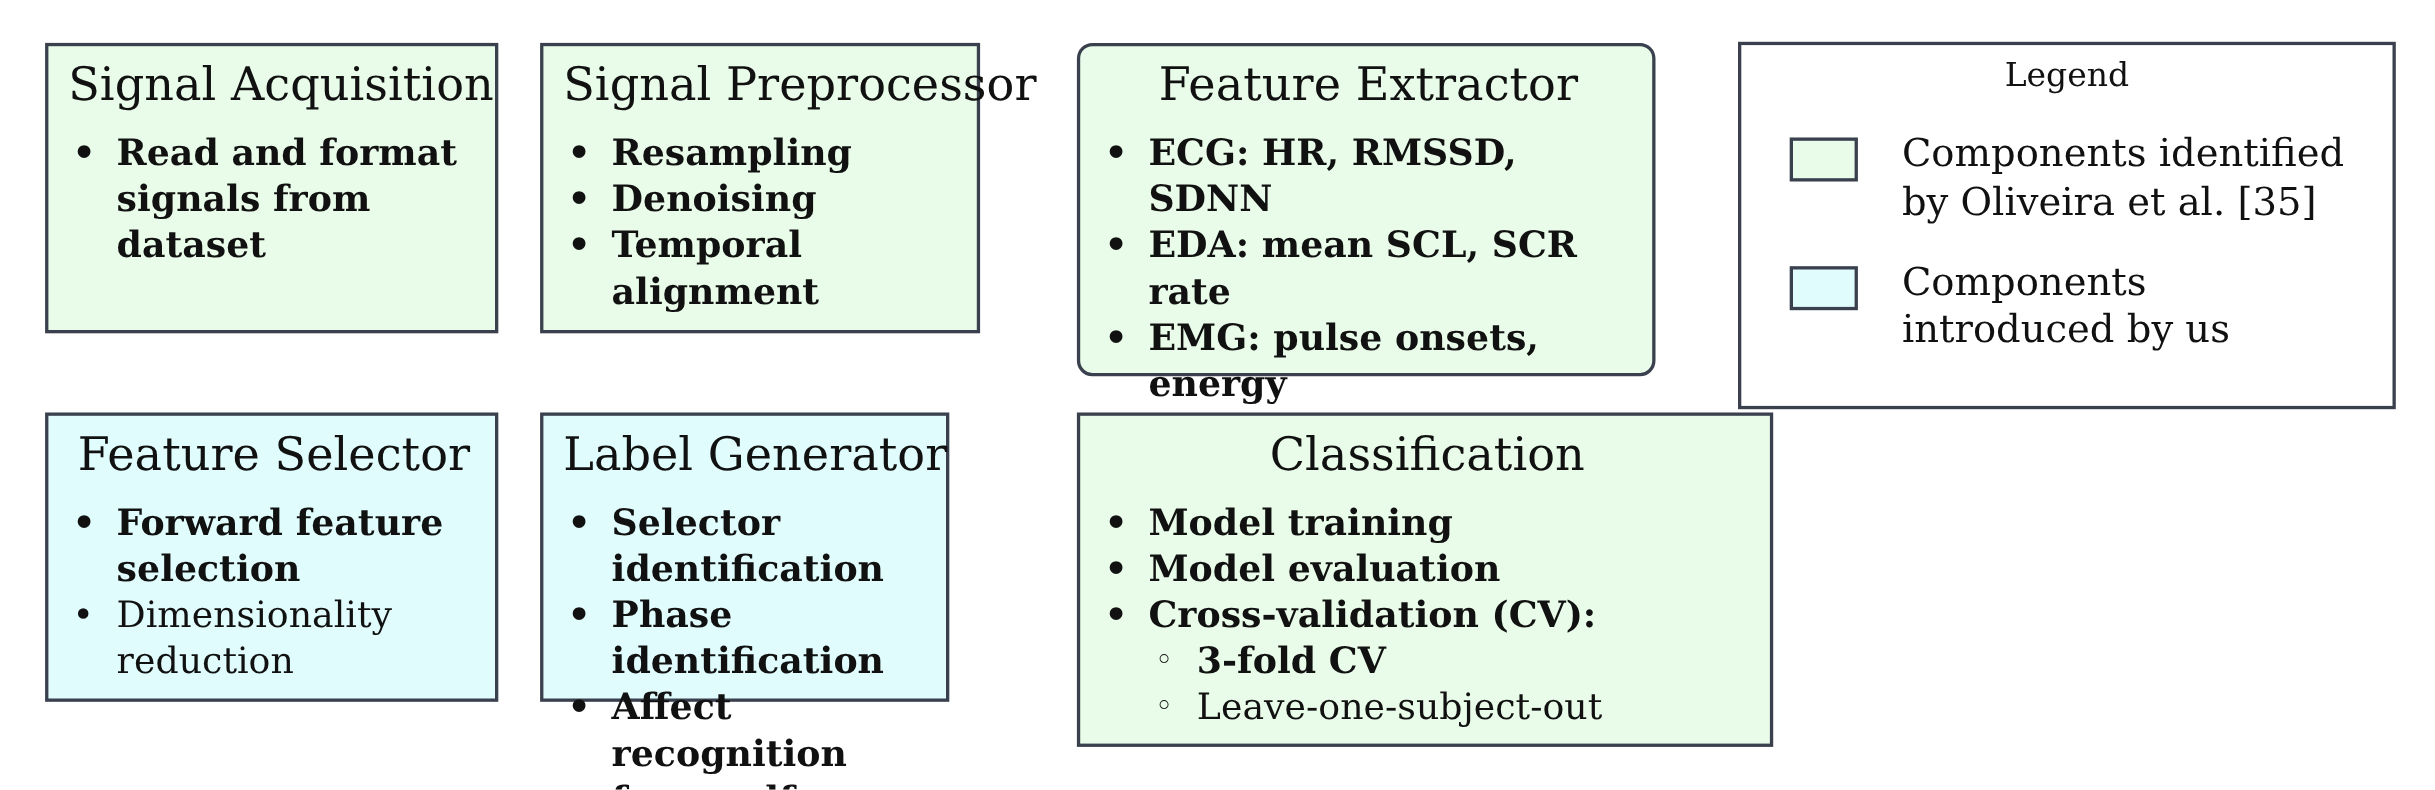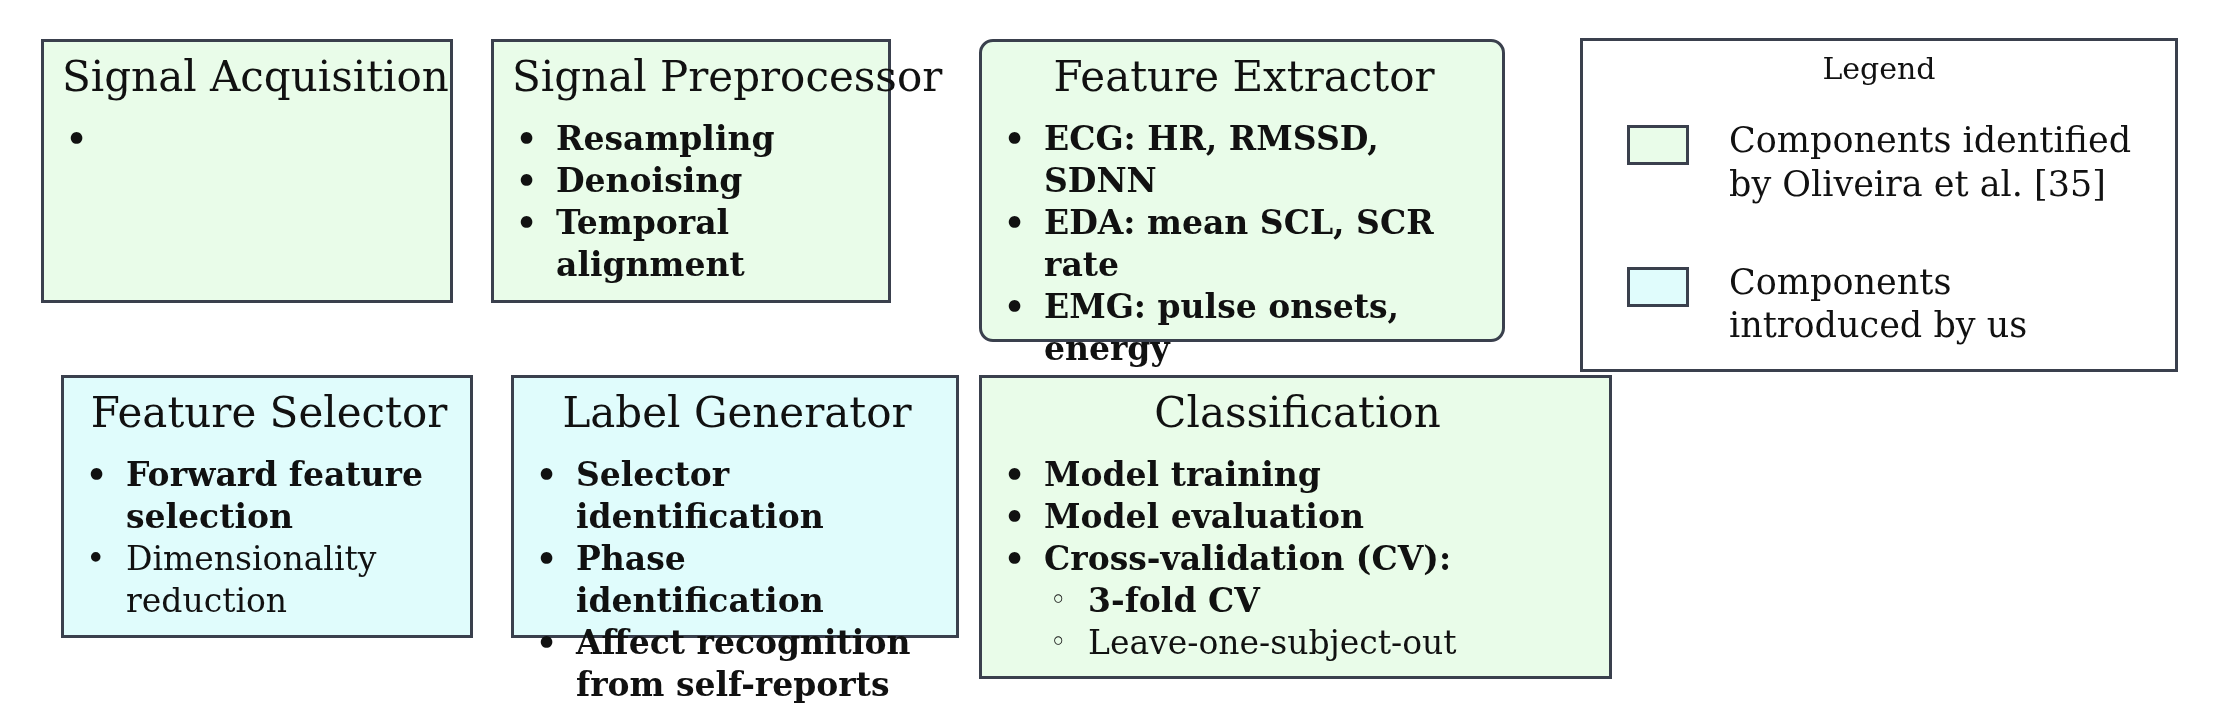--- a/index.html
+++ b/index.html
@@ -16,21 +16,21 @@
     color: var(--text, #111111);
     overflow: hidden;
   }
   .box {
     position: absolute;
     box-sizing: border-box;
     border: 3px solid var(--border, #3a404d);
     padding: 8px 14px 8px 18px;
   }
   .box.green { background: var(--green, #e9fce9); }
-  .box.cyan  { background: var(--cyan,  #e0fcfc); margin-left: 20px; }
+  .box.cyan  { background: var(--cyan,  #e0fcfc); }
 
   .box-title {
     font-size: 42px;
     font-weight: normal;
     text-align: center;
     line-height: 1.2;
     margin: 2px 0 16px 0;
     white-space: nowrap;
   }
 
@@ -44,21 +44,21 @@
   .li .txt { flex: 1 1 auto; }
   .li.b { font-weight: bold; }
   .li.sub { padding-left: 46px; }
   .li.sub .marker { width: 38px; font-size: 28px; padding-top: 2px; }
 
   
   #box-signal-acquisition { left: 41px;  top: 39px;  width: 412px; height: 264px; }
   #box-signal-preprocessor{ left: 491px; top: 39px;  width: 400px; height: 264px; }
   #box-feature-extractor  { left: 979px; top: 39px;  width: 526px; height: 303px; border-radius: 14px; }
   #box-feature-selector   { left: 41px;  top: 375px; width: 412px; height: 263px; }
-  #box-label-generator    { left: 491px; top: 375px; width: 448px; height: 263px; }
+  #box-label-generator    { left: 491px; top: 375px; width: 372px; height: 263px; }
   #box-classification     { left: 979px; top: 375px; width: 633px; height: 304px; }
 
   
   .legend {
     position: absolute;
     left: 1580px;
     top: 38px;
     width: 598px;
     height: 334px;
     box-sizing: border-box;
@@ -68,21 +68,21 @@
   }
   .legend-title {
     font-size: 30px;
     text-align: center;
     line-height: 1.2;
     margin: 2px 0 0 0;
   }
   .legend-entries {
     display: flex;
     flex-direction: column;
-    gap: 54px;
+    gap: 29px;
     margin-top: 32px;
     padding-left: 24px;
   }
   .legend-entry { display: flex; align-items: flex-start; }
   .swatch {
     flex: none;
     box-sizing: border-box;
     width: 62px;
     height: 40px;
     border: 3px solid var(--border, #3a404d);
@@ -99,20 +99,21 @@
 </head>
 <body>
 
 <div class="canvas">
 
   <div class="box green" id="box-signal-acquisition">
     <div class="box-title">Signal Acquisition</div>
     <div class="bullets">
         <div class="li b">
           <span class="marker">•</span>
+          <span class="txt">Read and format signals from dataset</span>
         </div>
       </div>
   </div>
 
   <div class="box green" id="box-signal-preprocessor">
     <div class="box-title">Signal Preprocessor</div>
     <div class="bullets">
         <div class="li b">
           <span class="marker">•</span>
           <span class="txt">Resampling</span>

